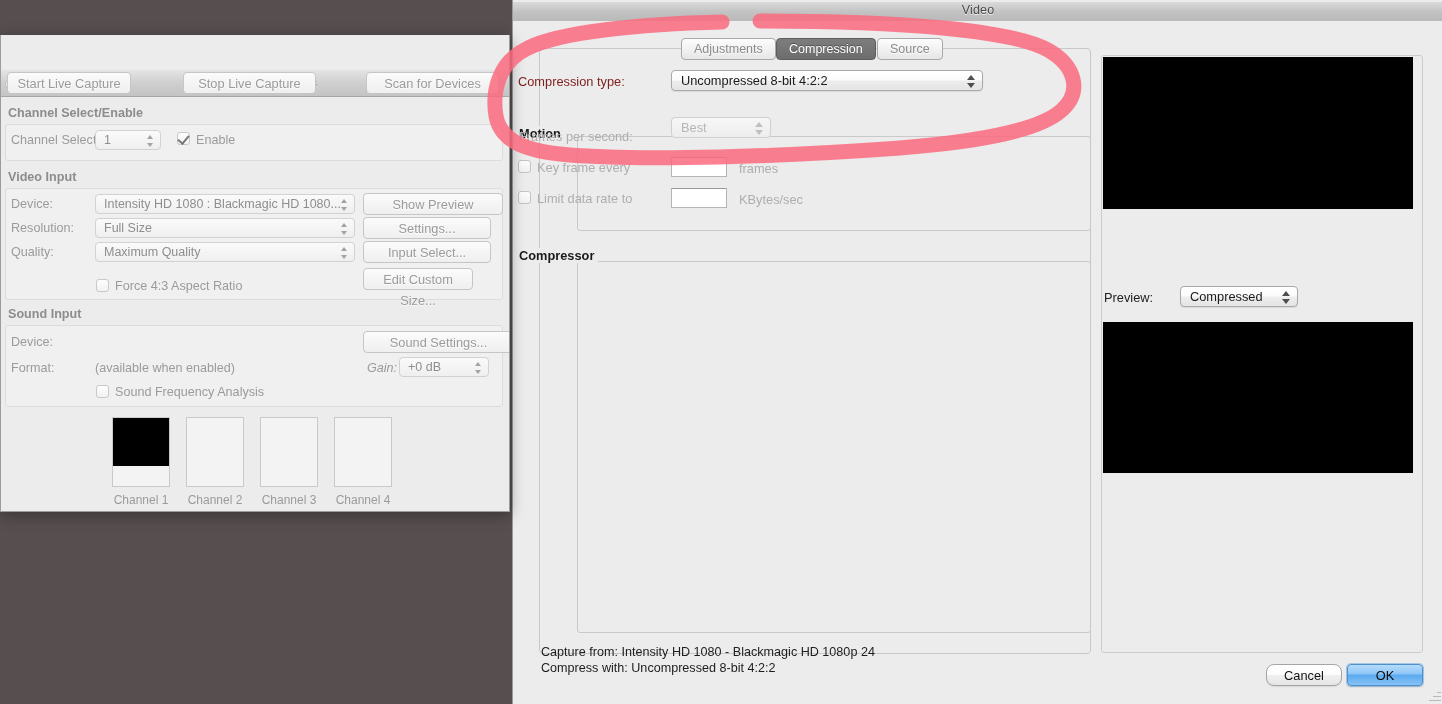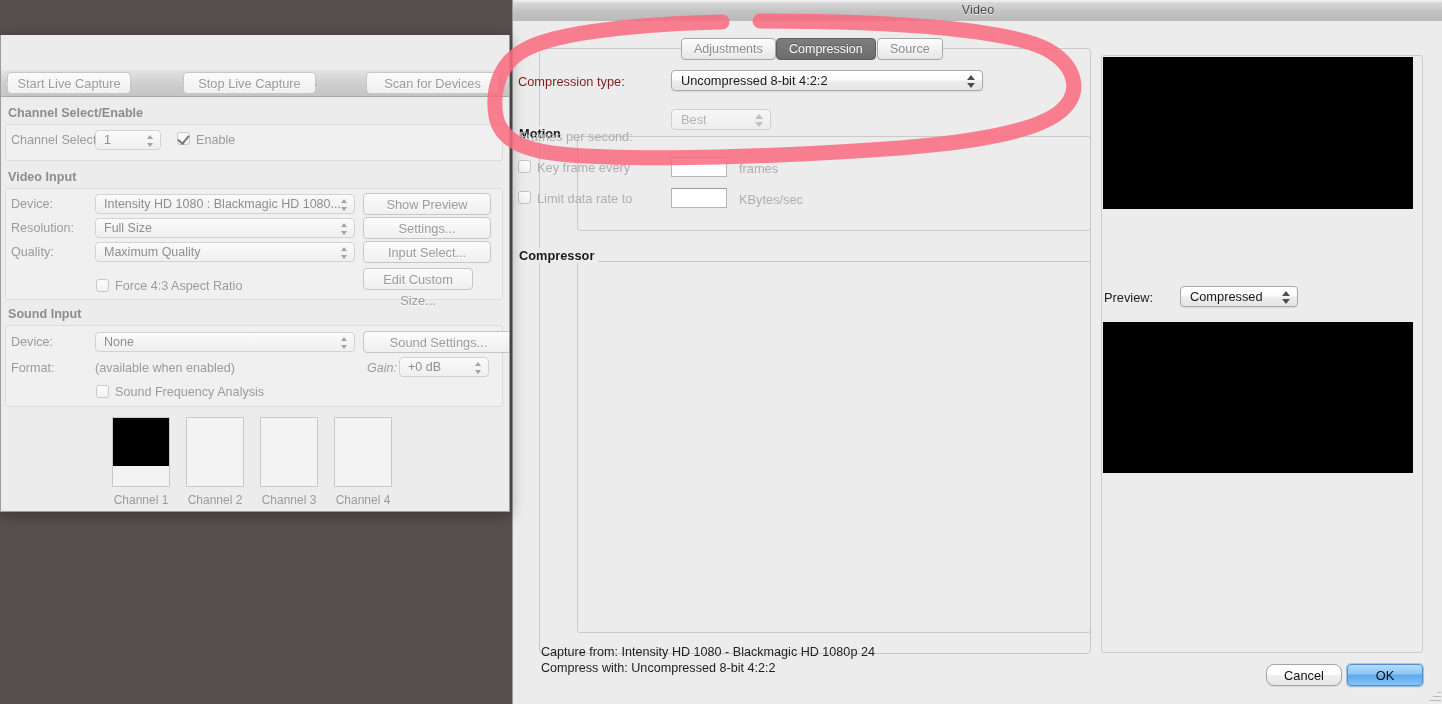--- a/index.html
+++ b/index.html
@@ -303,21 +303,21 @@
     <div class="row-label" style="left:5px; top:53px;">Compression type:</div>
     <div class="popup" style="left:158px; top:49px; width:312px;">
       <span>Uncompressed 8-bit 4:2:2</span>
       <span class="arrows"></span>
     </div>
 
     <div class="groupbox" style="left:64px; top:115px; width:514px; height:95px;"></div>
     <div class="group-title" style="left:2px; top:105px;">Motion</div>
 
     <div class="row-label dim" style="left:6px; top:108px;">Frames per second:</div>
-    <div class="popup disabled" style="left:158px; top:88px; width:100px;">
+    <div class="popup disabled" style="left:158px; top:96px; width:100px;">
       <span>Best</span>
       <span class="arrows"></span>
     </div>
 
     <div class="checkbox" style="left:5px; top:139px;"></div>
     <div class="row-label dim" style="left:24px; top:139px;">Key frame every</div>
     <div class="textfield" style="left:158px; top:136px; width:56px;"></div>
     <div class="row-label dim" style="left:226px; top:140px;">frames</div>
 
     <div class="checkbox" style="left:5px; top:170px;"></div>
@@ -376,21 +376,21 @@
   <div class="lcs-label" style="left:195px; top:98px;">Enable</div>
 
   <div class="sect-title" style="left:7px; top:135px;">Video Input</div>
   <div class="sect-box" style="left:4px; top:153px; width:498px; height:112px;"></div>
 
   <div class="lcs-label" style="left:10px; top:162px;">Device:</div>
   <div class="lcs-popup" style="left:94px; top:159px; width:260px;">
     <span>Intensity HD 1080 : Blackmagic HD 1080...</span>
     <span class="arrows2"></span>
   </div>
-  <div class="lcs-btn" style="left:362px; top:158px; width:128px;">Show Preview</div>
+  <div class="lcs-btn" style="left:362px; top:158px; width:140px;">Show Preview</div>
 
   <div class="lcs-label" style="left:10px; top:186px;">Resolution:</div>
   <div class="lcs-popup" style="left:94px; top:183px; width:260px;">
     <span>Full Size</span>
     <span class="arrows2"></span>
   </div>
   <div class="lcs-btn" style="left:362px; top:182px; width:128px;">Settings...</div>
 
   <div class="lcs-label" style="left:10px; top:210px;">Quality:</div>
   <div class="lcs-popup" style="left:94px; top:207px; width:260px;">
@@ -400,24 +400,20 @@
   <div class="lcs-btn" style="left:362px; top:206px; width:128px;">Input Select...</div>
 
   <div class="lcs-check" style="left:95px; top:244px;"></div>
   <div class="lcs-label" style="left:114px; top:244px;">Force 4:3 Aspect Ratio</div>
   <div class="lcs-btn" style="left:362px; top:233px; width:110px;">Edit Custom Size...</div>
 
   <div class="sect-title" style="left:7px; top:272px;">Sound Input</div>
   <div class="sect-box" style="left:4px; top:290px; width:498px; height:82px;"></div>
 
   <div class="lcs-label" style="left:10px; top:300px;">Device:</div>
-  <div class="lcs-popup" style="left:94px; top:297px; width:260px;">
-    <span>None</span>
-    <span class="arrows2"></span>
-  </div>
   <div class="lcs-btn" style="left:362px; top:296px; width:151px;">Sound Settings...</div>
 
   <div class="lcs-label" style="left:10px; top:326px;">Format:</div>
   <div class="lcs-label" style="left:94px; top:326px;">(available when enabled)</div>
   <div class="lcs-label" style="left:366px; top:326px;font-style:italic;">Gain:</div>
   <div class="lcs-popup" style="left:398px; top:322px; width:90px;">
     <span>+0 dB</span>
     <span class="arrows2"></span>
   </div>
 

